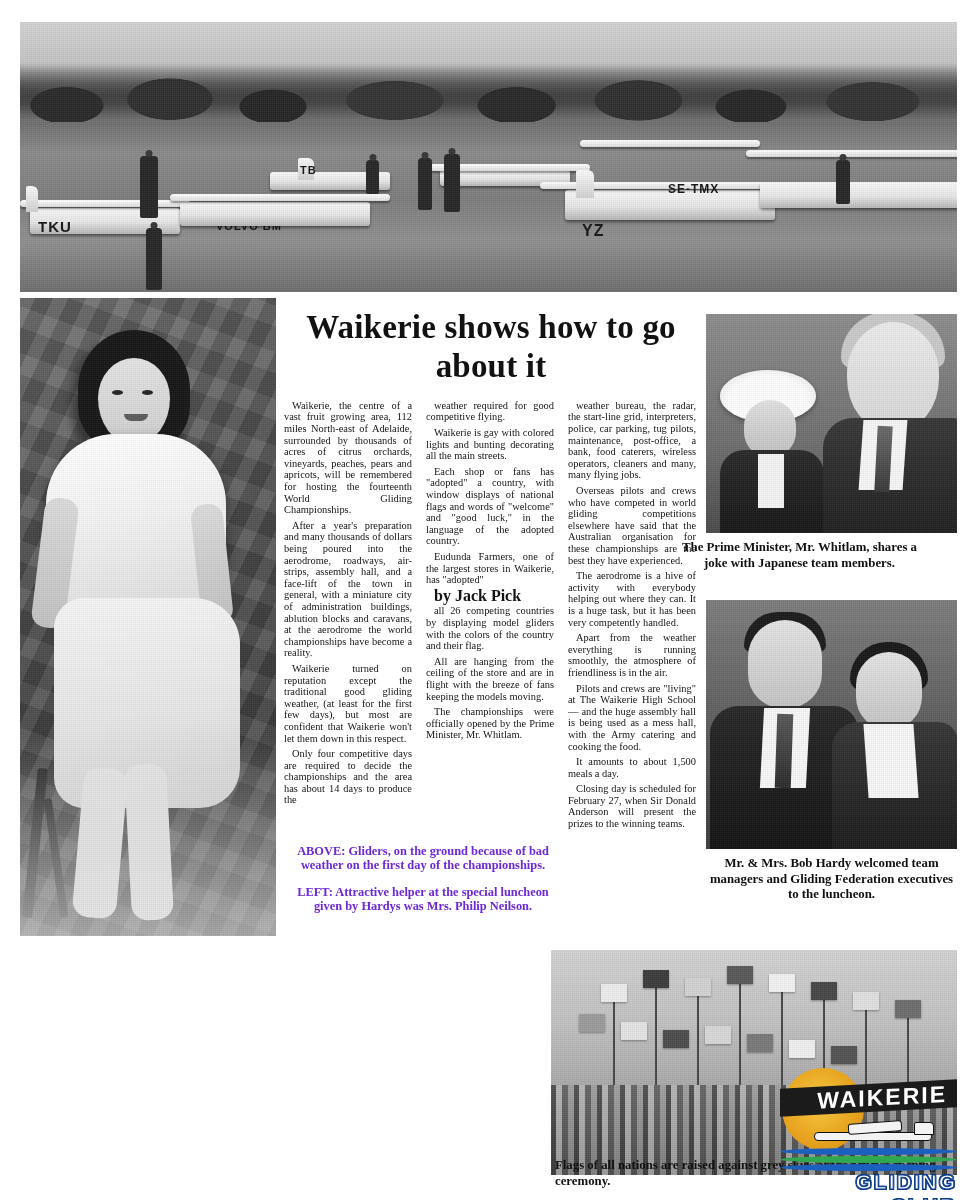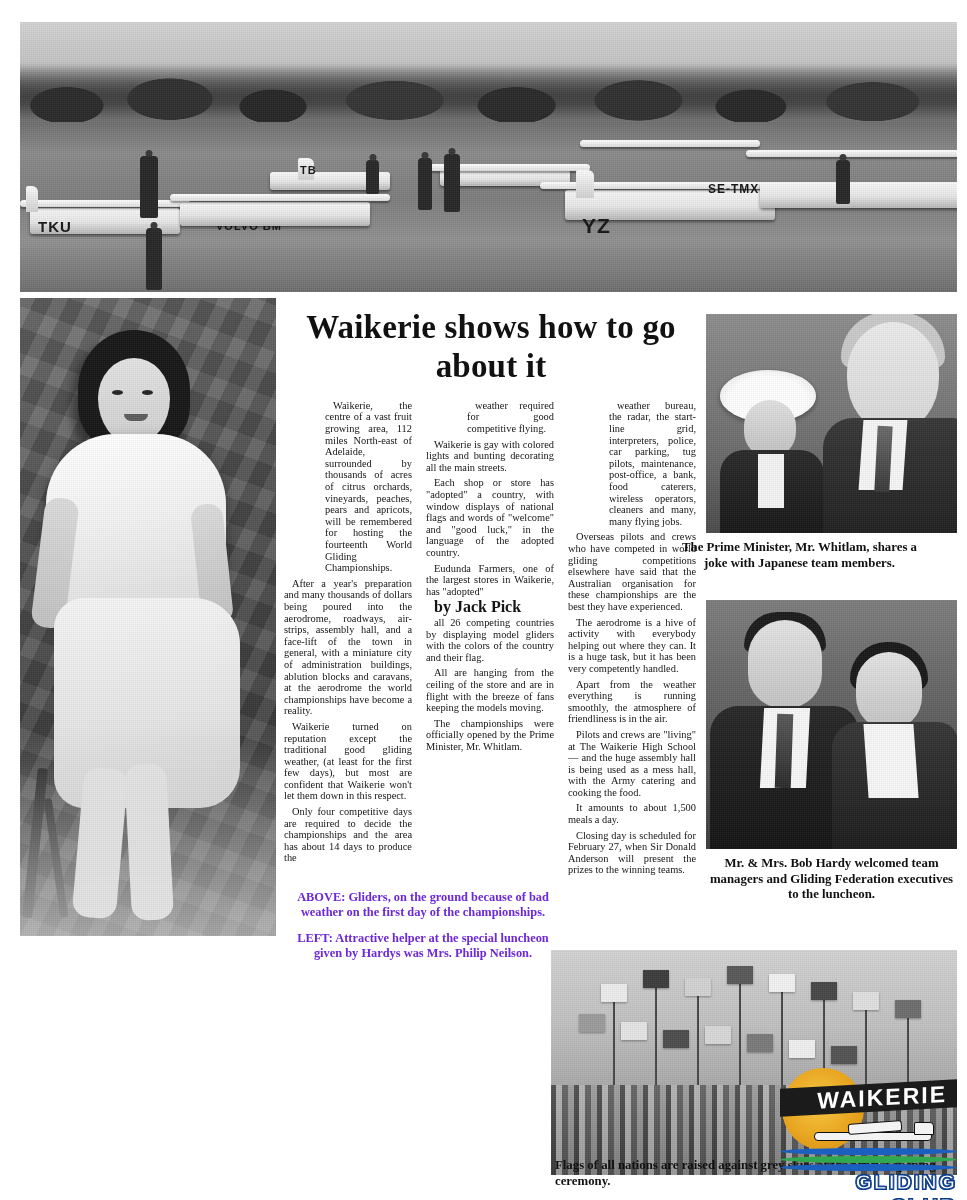--- a/index.html
+++ b/index.html
@@ -349,21 +349,21 @@
     line-height: 11.6px;
     text-align: justify;
     text-justify: inter-word;
     hyphens: auto;
     color: #151515;
   }
   .col p {
     margin: 0 0 4px 0;
     text-indent: 8px;
   }
-  .col p.first { text-indent: 8px; margin-left: 41px; }
+  .col p.first { text-indent: 8px; }
   .byline {
     font-family: "Liberation Serif", serif;
     font-weight: 700;
     font-size: 16px;
     margin: 8px 0 6px 0;
     text-indent: 0;
     text-align: left;
   }
   .caption-block {
     margin-top: 10px;
@@ -412,22 +412,22 @@
     <div class="glider" style="left:250px; top:150px; width:120px; height:18px;"></div>
     <div class="fin" style="left:278px; top:136px; width:16px; height:22px;"></div>
     <div class="reg" style="left:280px; top:142px; font-size:11px;">TB</div>
 
     <div class="glider" style="left:420px; top:148px; width:130px; height:16px;"></div>
     <div class="wing" style="left:410px; top:142px; width:160px;"></div>
 
     <div class="glider" style="left:545px; top:168px; width:210px; height:30px;"></div>
     <div class="wing" style="left:520px; top:160px; width:250px;"></div>
     <div class="fin" style="left:556px; top:148px; width:18px; height:28px;"></div>
-    <div class="reg" style="left:562px; top:192px; font-size:21px;">YZ</div>
-    <div class="reg" style="left:648px; top:160px; font-size:12px;margin-left:40px;">SE-TMX</div>
+    <div class="reg" style="left:562px; top:200px; font-size:16px;">YZ</div>
+    <div class="reg" style="left:648px; top:160px; font-size:12px;">SE-TMX</div>
 
     <div class="glider" style="left:740px; top:160px; width:200px; height:26px;"></div>
     <div class="wing" style="left:726px; top:128px; width:230px;"></div>
     <div class="wing" style="left:560px; top:118px; width:180px;"></div>
 
     <div class="person" style="left:120px; top:134px; width:18px; height:62px;"></div>
     <div class="person" style="left:126px; top:206px; width:16px; height:62px;"></div>
     <div class="person" style="left:398px; top:136px; width:14px; height:52px;"></div>
     <div class="person" style="left:424px; top:132px; width:16px; height:58px;"></div>
     <div class="person" style="left:346px; top:138px; width:13px; height:34px;"></div>
@@ -462,21 +462,21 @@
       <div class="col">
         <p class="first">Waikerie, the centre of a vast fruit growing area, 112 miles North-east of Adelaide, surrounded by thousands of acres of citrus orchards, vineyards, peaches, pears and apricots, will be remembered for hosting the fourteenth World Gliding Championships.</p>
         <p>After a year's preparation and many thousands of dollars being poured into the aerodrome, roadways, air-strips, assembly hall, and a face-lift of the town in general, with a miniature city of administration buildings, ablution blocks and caravans, at the aerodrome the world championships have become a reality.</p>
         <p>Waikerie turned on reputation except the traditional good gliding weather, (at least for the first few days), but most are confident that Waikerie won't let them down in this respect.</p>
         <p>Only four competitive days are required to decide the championships and the area has about 14 days to produce the</p>
       </div>
 
       <div class="col">
         <p class="first">weather required for good competitive flying.</p>
         <p>Waikerie is gay with colored lights and bunting decorating all the main streets.</p>
-        <p>Each shop or store has "adopted" a country, with window displays of national flags and words of "welcome" and "good luck," in the language of the adopted country.</p>
+        <p>Each shop or fans has "adopted" a country, with window displays of national flags and words of "welcome" and "good luck," in the language of the adopted country.</p>
         <p>Eudunda Farmers, one of the largest stores in Waikerie, has "adopted"</p>
         <p class="byline">by Jack Pick</p>
         <p>all 26 competing countries by displaying model gliders with the colors of the country and their flag.</p>
         <p>All are hanging from the ceiling of the store and are in flight with the breeze of fans keeping the models moving.</p>
         <p>The championships were officially opened by the Prime Minister, Mr. Whitlam.</p>
       </div>
 
       <div class="col">
         <p class="first">weather bureau, the radar, the start-line grid, interpreters, police, car parking, tug pilots, maintenance, post-office, a bank, food caterers, wireless operators, cleaners and many, many flying jobs.</p>
         <p>Overseas pilots and crews who have competed in world gliding competitions elsewhere have said that the Australian organisation for these championships are the best they have experienced.</p>

